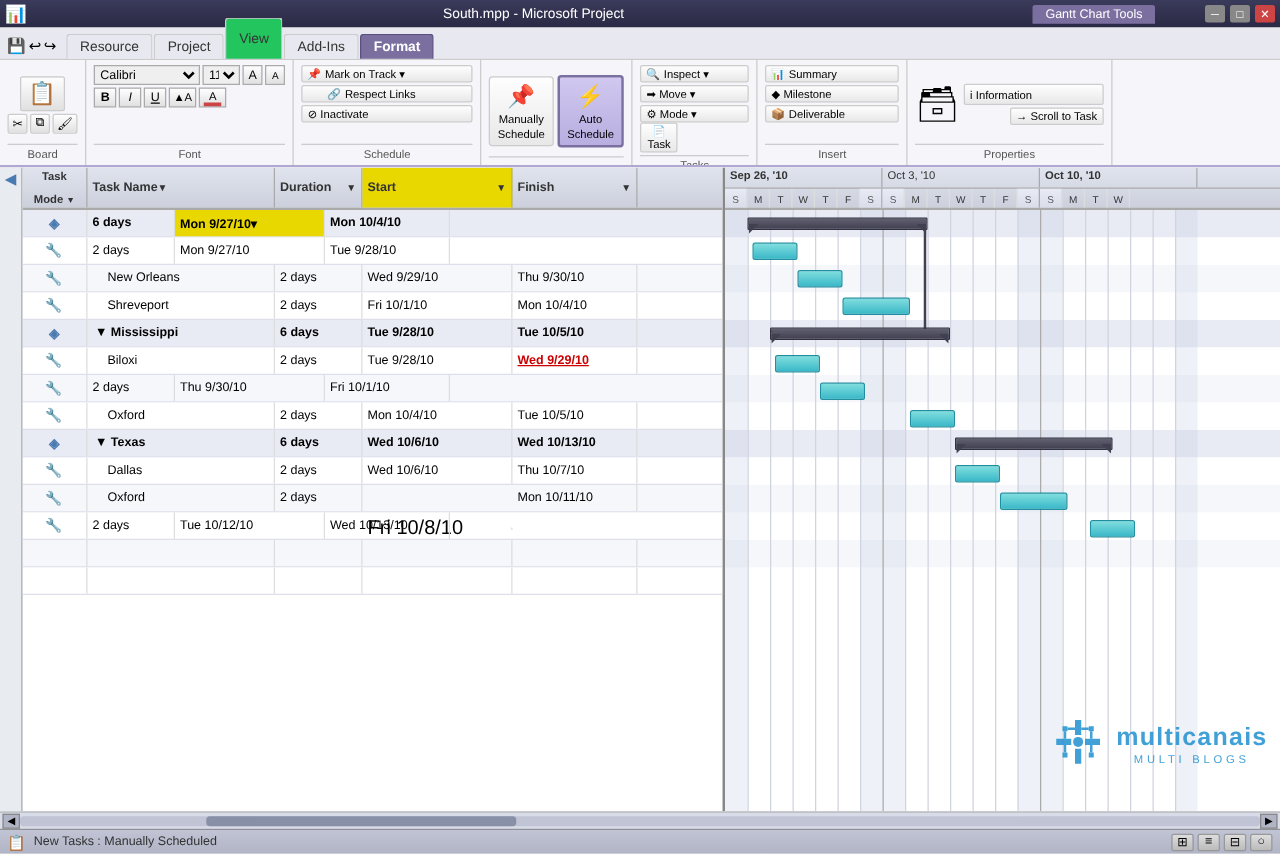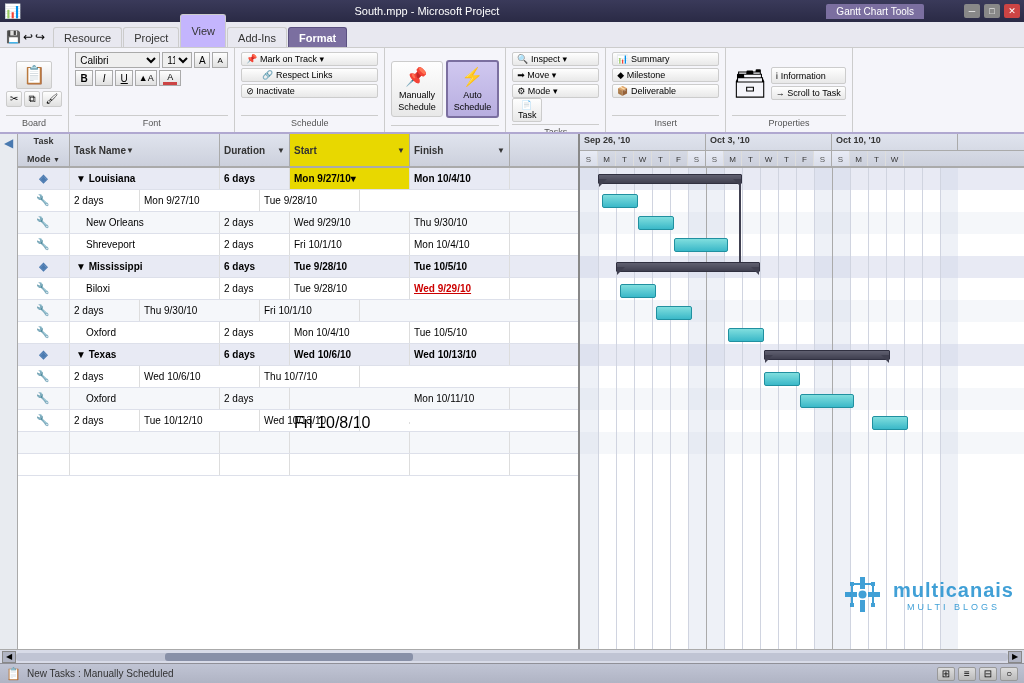--- a/index.html
+++ b/index.html
@@ -21,21 +21,21 @@
 
 <div style="display:flex; background:#e8e8f0; border-bottom:1px solid #ccc; height:26px; align-items:flex-end; padding-left:6px;">
   <div style="display:flex; gap:2px; align-items:center; margin-right:8px; margin-bottom:3px;">
     <span style="font-size:12px; cursor:pointer;">💾</span>
     <span style="font-size:12px; cursor:pointer;">↩</span>
     <span style="font-size:12px; cursor:pointer;">↪</span>
   </div>
 
   <div style="padding:3px 10px; font-size:11px; cursor:pointer; background:#e8e8f0; color:#333; height:20px; display:flex; align-items:center; border:1px solid #ccc; border-bottom:none; margin-right:1px; border-radius:3px 3px 0 0;">Resource</div>
   <div style="padding:3px 10px; font-size:11px; cursor:pointer; background:#e8e8f0; color:#333; height:20px; display:flex; align-items:center; border:1px solid #ccc; border-bottom:none; margin-right:1px; border-radius:3px 3px 0 0;">Project</div>
-  <div style="padding:16px 10px; font-size:11px; cursor:pointer; background:#c4b5fd; color:#333; height:20px; display:flex; align-items:center; border:1px solid #ccc; border-bottom:none; margin-right:1px; border-radius:3px 3px 0 0;">View</div>
+  <div style="padding:16px 10px; font-size:11px; cursor:pointer; background:#22c55e; color:#333; height:20px; display:flex; align-items:center; border:1px solid #ccc; border-bottom:none; margin-right:1px; border-radius:3px 3px 0 0;">View</div>
   <div style="padding:3px 10px; font-size:11px; cursor:pointer; background:#e8e8f0; color:#333; height:20px; display:flex; align-items:center; border:1px solid #ccc; border-bottom:none; margin-right:1px; border-radius:3px 3px 0 0;">Add-Ins</div>
   <div style="padding:3px 10px; font-size:11px; cursor:pointer; background:#7b6fa0; color:white; height:20px; display:flex; align-items:center; border:1px solid #5a5080; border-bottom:none; margin-right:1px; border-radius:3px 3px 0 0; font-weight:600;">Format</div>
 </div>
 
 <div style="background:#f5f5fa; border-bottom:2px solid #b0a8d0; display:flex; height:86px; overflow:hidden;">
 
   <div style="display:flex; flex-direction:column; border-right:1px solid #ccc; padding:4px 6px; min-width:55px; align-items:center;">
     <div style="flex:1; display:flex; flex-direction:column; gap:2px; align-items:center; justify-content:center;">
       <div style="background:linear-gradient(to bottom,#fefefe,#e0e0e0);border:1px solid #ccc;border-radius:2px;padding:2px 6px;font-size:18px;cursor:pointer;">📋</div>
       <div style="display:flex; gap:2px;">
@@ -114,21 +114,21 @@
     </div>
     <div style="font-size:9px;color:#555;text-align:center;border-top:1px solid #ccc;width:100%;padding-top:2px;">Insert</div>
   </div>
 
   <div style="display:flex; flex-direction:column; border-right:1px solid #ccc; padding:4px 6px; min-width:90px;">
     <div style="flex:1; display:flex; flex-direction:column; gap:2px; align-items:center; justify-content:center;">
       <div style="display:flex; gap:3px;">
         <div style="font-size:28px;">🗃</div>
         <div style="display:flex; flex-direction:column; gap:2px;">
           <div style="background:linear-gradient(to bottom,#fefefe,#e8e8e8);border:1px solid #ccc;border-radius:2px;padding:1px 4px;font-size:9px;cursor:pointer;white-space:nowrap;">ℹ Information</div>
-          <div style="background:linear-gradient(to bottom,#fefefe,#e8e8e8);border:1px solid #ccc;border-radius:2px;padding:1px 4px;font-size:9px;cursor:pointer;white-space:nowrap;">→ Scroll to Task</div>
+          <div style="background:linear-gradient(to bottom,#fefefe,#e8e8e8);border:1px solid #ccc;border-radius:2px;padding:1px 4px;font-size:9px;cursor:pointer;white-space:nowrap;margin-left:37px;">→ Scroll to Task</div>
         </div>
       </div>
     </div>
     <div style="font-size:9px;color:#555;text-align:center;border-top:1px solid #ccc;width:100%;padding-top:2px;">Properties</div>
   </div>
 
 </div>
 
 <div style="display:flex; height:calc(683px - 22px - 26px - 86px - 14px - 20px); overflow:hidden; background:white; position:relative;">
 
@@ -154,21 +154,20 @@
       </div>
       <div style="width:100px;min-width:100px;border-right:1px solid #aaa;padding:2px 4px;font-size:10px;font-weight:600;color:#333;display:flex;align-items:center;justify-content:space-between;">
         Finish <span style="font-size:8px;">▼</span>
       </div>
     </div>
 
     <div style="flex:1; overflow:hidden;">
 
       <div style="display:flex;height:22px;border-bottom:1px solid #dde0ea;background:#e8eaf4;font-weight:bold;">
         <div style="width:52px;min-width:52px;border-right:1px solid #ddd;padding:1px 4px;font-size:11px;display:flex;align-items:center;justify-content:center;color:#4a7ab0;">◈</div>
-        <div style="width:150px;min-width:150px;border-right:1px solid #ddd;padding:1px 6px;font-size:10px;font-weight:bold;display:flex;align-items:center;">▼ Louisiana</div>
         <div style="width:70px;min-width:70px;border-right:1px solid #ddd;padding:1px 4px;font-size:10px;display:flex;align-items:center;">6 days</div>
         <div style="width:120px;min-width:120px;border-right:1px solid #ddd;padding:1px 4px;font-size:10px;display:flex;align-items:center;background:#e8d800;">Mon 9/27/10▾</div>
         <div style="width:100px;min-width:100px;border-right:1px solid #ddd;padding:1px 4px;font-size:10px;display:flex;align-items:center;">Mon 10/4/10</div>
       </div>
 
       <div style="display:flex;height:22px;border-bottom:1px solid #dde0ea;background:white;">
         <div style="width:52px;min-width:52px;border-right:1px solid #ddd;padding:1px 4px;font-size:11px;display:flex;align-items:center;justify-content:center;color:#4a7ab0;">🔧</div>
         <div style="width:70px;min-width:70px;border-right:1px solid #ddd;padding:1px 4px;font-size:10px;display:flex;align-items:center;">2 days</div>
         <div style="width:120px;min-width:120px;border-right:1px solid #ddd;padding:1px 4px;font-size:10px;display:flex;align-items:center;">Mon 9/27/10</div>
         <div style="width:100px;min-width:100px;border-right:1px solid #ddd;padding:1px 4px;font-size:10px;display:flex;align-items:center;">Tue 9/28/10</div>
@@ -224,20 +223,21 @@
       <div style="display:flex;height:22px;border-bottom:1px solid #dde0ea;background:#e8eaf4;font-weight:bold;">
         <div style="width:52px;min-width:52px;border-right:1px solid #ddd;padding:1px 4px;font-size:11px;display:flex;align-items:center;justify-content:center;color:#4a7ab0;">◈</div>
         <div style="width:150px;min-width:150px;border-right:1px solid #ddd;padding:1px 6px;font-size:10px;font-weight:bold;display:flex;align-items:center;">▼ Texas</div>
         <div style="width:70px;min-width:70px;border-right:1px solid #ddd;padding:1px 4px;font-size:10px;display:flex;align-items:center;">6 days</div>
         <div style="width:120px;min-width:120px;border-right:1px solid #ddd;padding:1px 4px;font-size:10px;display:flex;align-items:center;font-weight:bold;">Wed 10/6/10</div>
         <div style="width:100px;min-width:100px;border-right:1px solid #ddd;padding:1px 4px;font-size:10px;display:flex;align-items:center;font-weight:bold;">Wed 10/13/10</div>
       </div>
 
       <div style="display:flex;height:22px;border-bottom:1px solid #dde0ea;background:white;">
         <div style="width:52px;min-width:52px;border-right:1px solid #ddd;padding:1px 4px;font-size:11px;display:flex;align-items:center;justify-content:center;color:#4a7ab0;">🔧</div>
+        <div style="width:150px;min-width:150px;border-right:1px solid #ddd;padding:1px 16px;font-size:10px;display:flex;align-items:center;">Dallas</div>
         <div style="width:70px;min-width:70px;border-right:1px solid #ddd;padding:1px 4px;font-size:10px;display:flex;align-items:center;">2 days</div>
         <div style="width:120px;min-width:120px;border-right:1px solid #ddd;padding:1px 4px;font-size:10px;display:flex;align-items:center;">Wed 10/6/10</div>
         <div style="width:100px;min-width:100px;border-right:1px solid #ddd;padding:1px 4px;font-size:10px;display:flex;align-items:center;">Thu 10/7/10</div>
       </div>
 
       <div style="display:flex;height:22px;border-bottom:1px solid #dde0ea;background:#f5f7fa;">
         <div style="width:52px;min-width:52px;border-right:1px solid #ddd;padding:1px 4px;font-size:11px;display:flex;align-items:center;justify-content:center;color:#4a7ab0;">🔧</div>
         <div style="width:150px;min-width:150px;border-right:1px solid #ddd;padding:1px 16px;font-size:10px;display:flex;align-items:center;">Oxford</div>
         <div style="width:70px;min-width:70px;border-right:1px solid #ddd;padding:1px 4px;font-size:10px;display:flex;align-items:center;">2 days</div>
         <div style="width:120px;min-width:120px;border-right:1px solid #ddd;padding:1px 4px;font-size:16px;display:flex;align-items:center;margin-top:34px;">Fri 10/8/10</div>
@@ -267,21 +267,21 @@
       </div>
     </div>
   </div>
 
   <div style="flex:1; display:flex; flex-direction:column; overflow:hidden; position:relative;">
 
     <div style="background:linear-gradient(to bottom,#e0e4ee,#ccd0dc); border-bottom:2px solid #aaa; height:34px; overflow:hidden;">
 
       <div style="display:flex; height:17px; border-bottom:1px solid #aaa;">
         <div style="width:126px;border-right:1px solid #aaa;padding:1px 4px;font-size:9px;font-weight:600;color:#333;">Sep 26, '10</div>
-        <div style="width:126px;border-right:1px solid #aaa;padding:1px 4px;font-size:9px;font-weight:700;color:#333;">Oct 3, '10</div>
+        <div style="width:126px;border-right:1px solid #aaa;padding:1px 4px;font-size:9px;font-weight:400;color:#333;">Oct 3, '10</div>
         <div style="width:126px;border-right:1px solid #aaa;padding:1px 4px;font-size:9px;font-weight:600;color:#333;">Oct 10, '10</div>
       </div>
 
       <div style="display:flex; height:17px;">
 
         <div style="width:18px;border-right:1px solid #ddd;padding:1px 2px;font-size:8px;color:#555;display:flex;align-items:center;justify-content:center;background:linear-gradient(to bottom,#e8ebf5,#d8dce8);">S</div>
         <div style="width:18px;border-right:1px solid #ddd;padding:1px 2px;font-size:8px;color:#333;display:flex;align-items:center;justify-content:center;">M</div>
         <div style="width:18px;border-right:1px solid #ddd;padding:1px 2px;font-size:8px;color:#333;display:flex;align-items:center;justify-content:center;">T</div>
         <div style="width:18px;border-right:1px solid #ddd;padding:1px 2px;font-size:8px;color:#333;display:flex;align-items:center;justify-content:center;">W</div>
         <div style="width:18px;border-right:1px solid #ddd;padding:1px 2px;font-size:8px;color:#333;display:flex;align-items:center;justify-content:center;">T</div>

